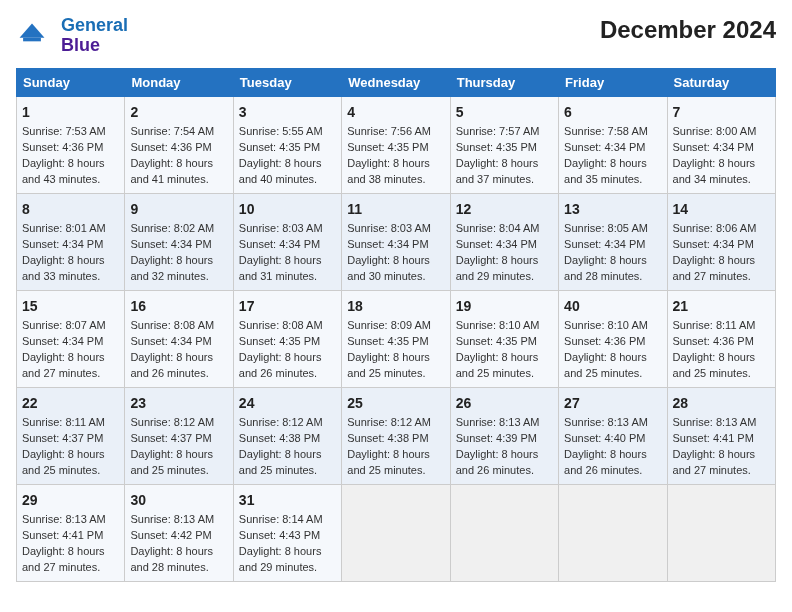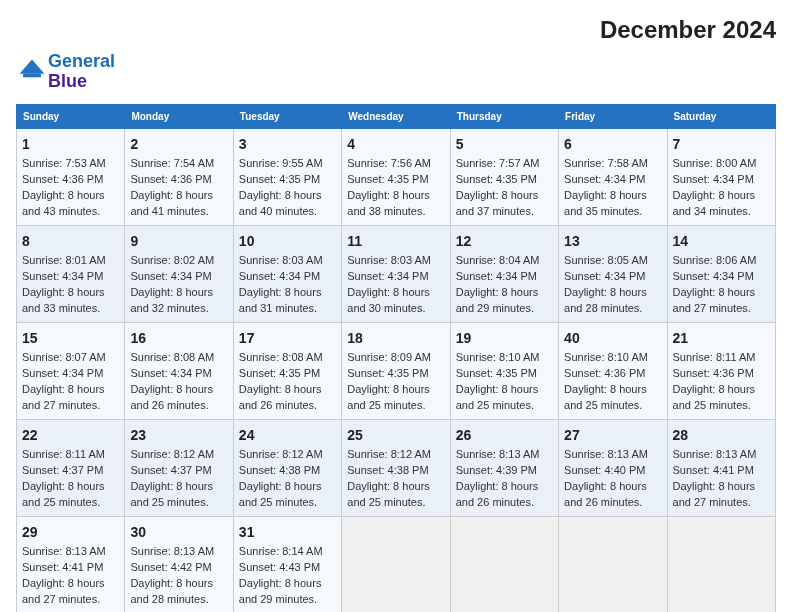--- a/index.html
+++ b/index.html
@@ -12,22 +12,21 @@
     }
     .header {
       display: flex;
       justify-content: space-between;
       align-items: flex-start;
       margin-bottom: 12px;
     }
     .logo {
       display: flex;
       align-items: center;
-      gap: 0;
-      margin-top: 36px;
+      gap: 13px;
     }
     .logo-text {
       font-size: 18px;
       font-weight: bold;
       line-height: 1.1;
       color: #333;
     }
     .logo-text span {
       color: #1a6eb5;
     }
@@ -51,21 +50,21 @@
     table {
       width: 100%;
       border-collapse: collapse;
       font-size: 11px;
     }
     thead tr th {
       background-color: #2472c1;
       color: #fff;
       text-align: left;
       padding: 6px 6px;
-      font-size: 10px;
+      font-size: 13px;
       font-weight: bold;
       border: 1px solid #2472c1;
     }
     tbody tr td {
       vertical-align: top;
       padding: 5px 5px;
       border: 1px solid #ccc;
       color: #333;
       line-height: 1.45;
       background: #fff;
@@ -130,21 +129,21 @@
         </td>
         <td>
           <span class="day-num">2</span>
           <div>Sunrise: 7:54 AM</div>
           <div>Sunset: 4:36 PM</div>
           <div>Daylight: 8 hours</div>
           <div>and 41 minutes.</div>
         </td>
         <td>
           <span class="day-num">3</span>
-          <div>Sunrise: 9:55 AM</div>
+          <div>Sunrise: 5:55 AM</div>
           <div>Sunset: 4:35 PM</div>
           <div>Daylight: 8 hours</div>
           <div>and 40 minutes.</div>
         </td>
         <td>
           <span class="day-num">4</span>
           <div>Sunrise: 7:56 AM</div>
           <div>Sunset: 4:35 PM</div>
           <div>Daylight: 8 hours</div>
           <div>and 38 minutes.</div>

